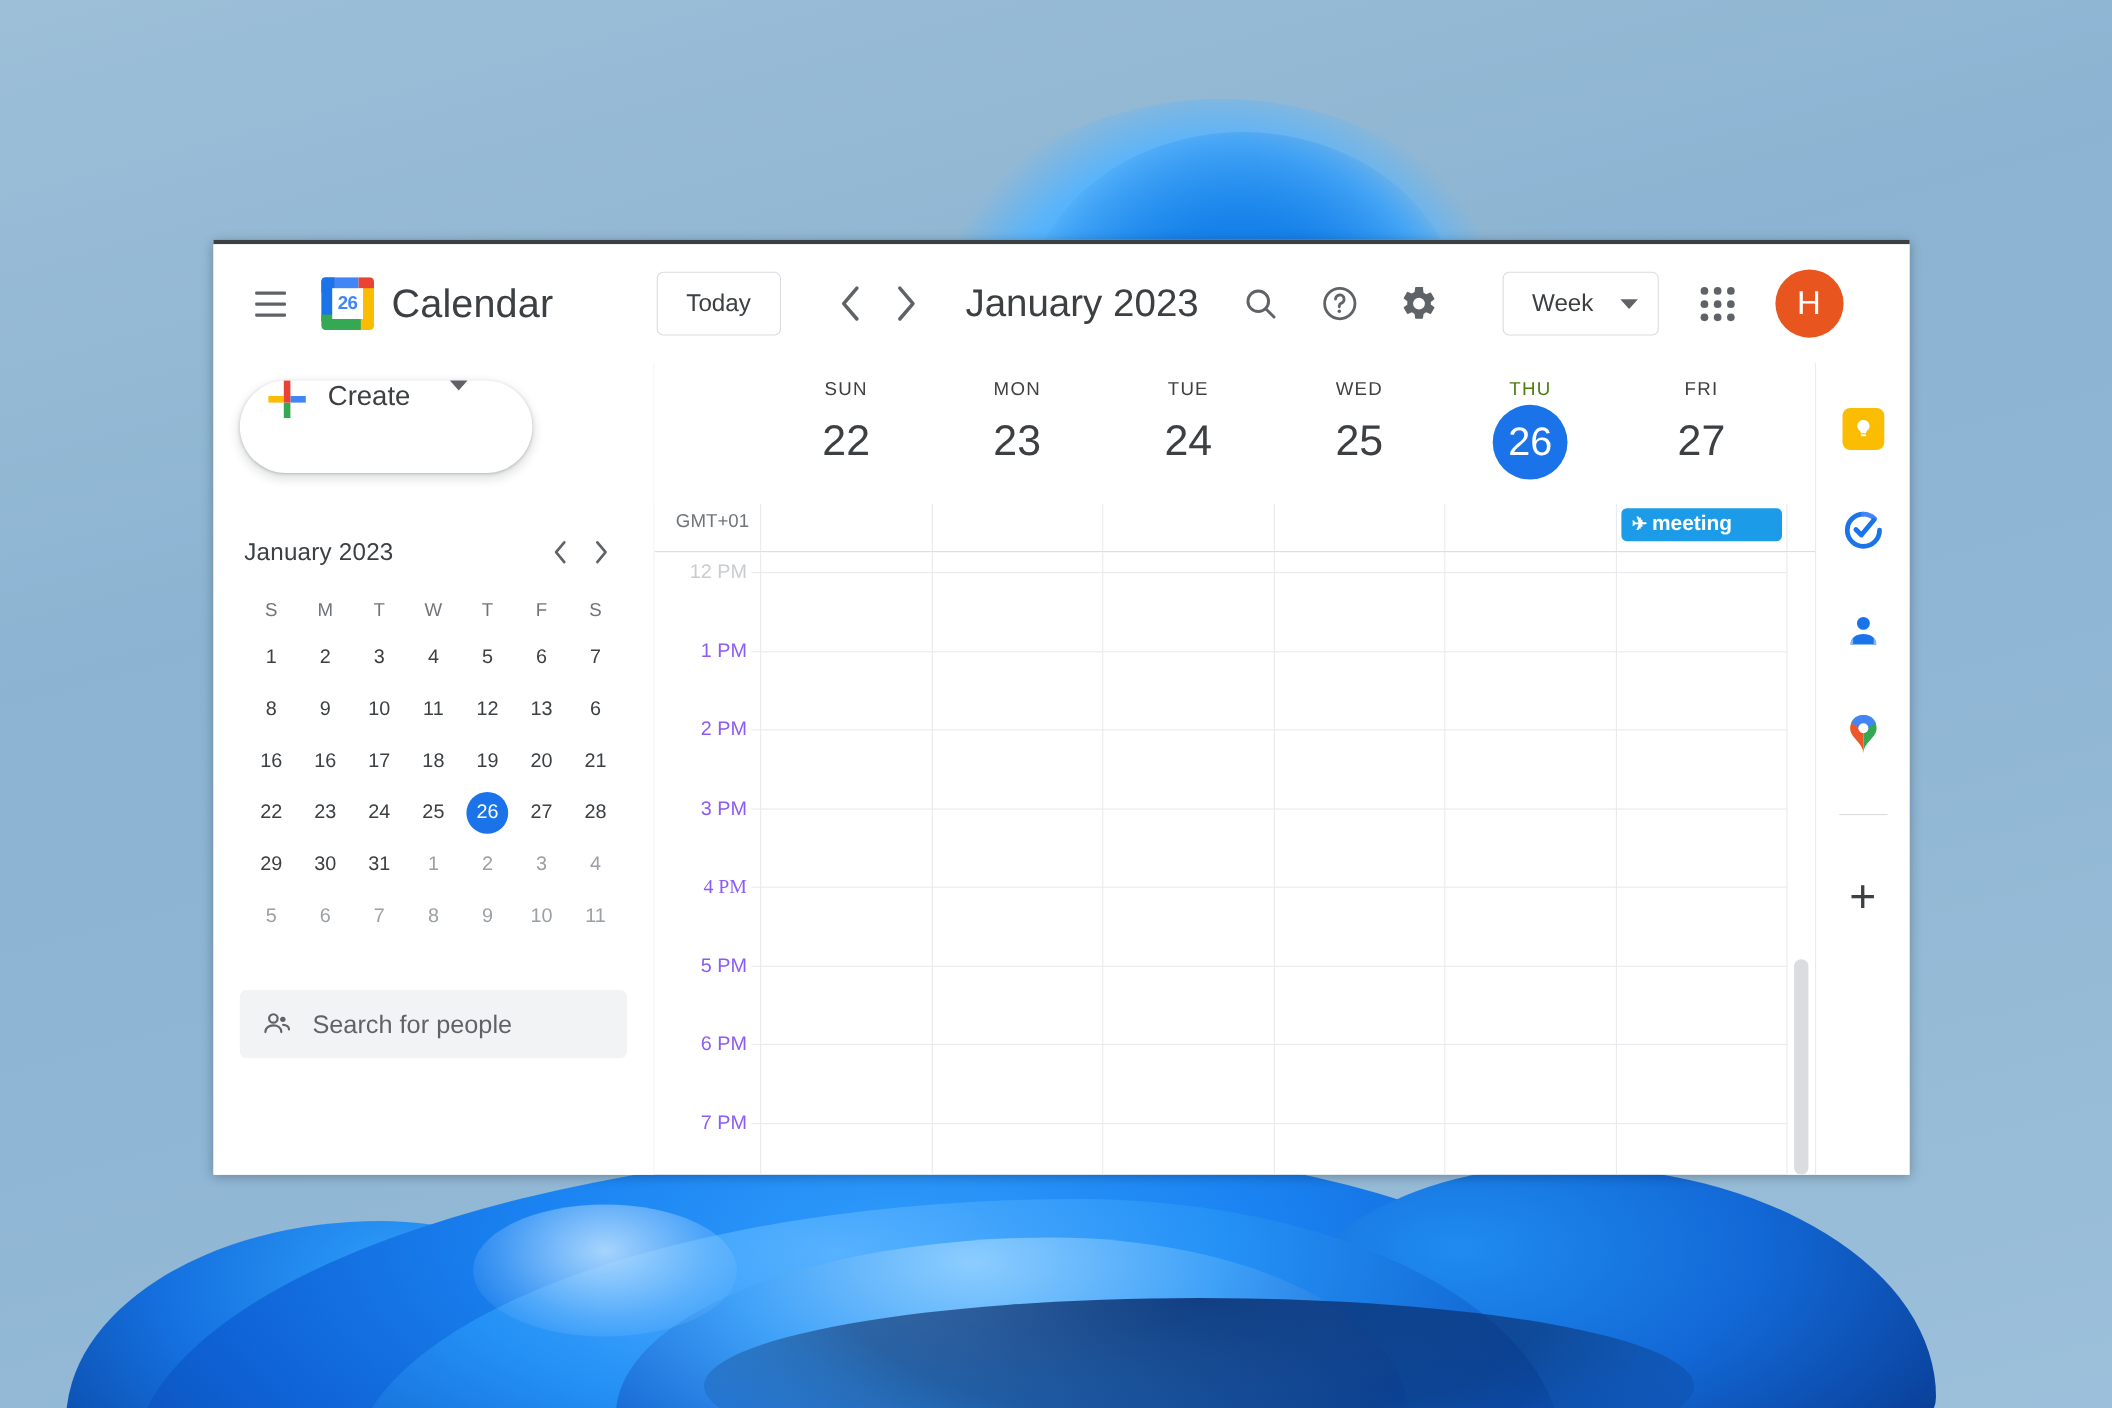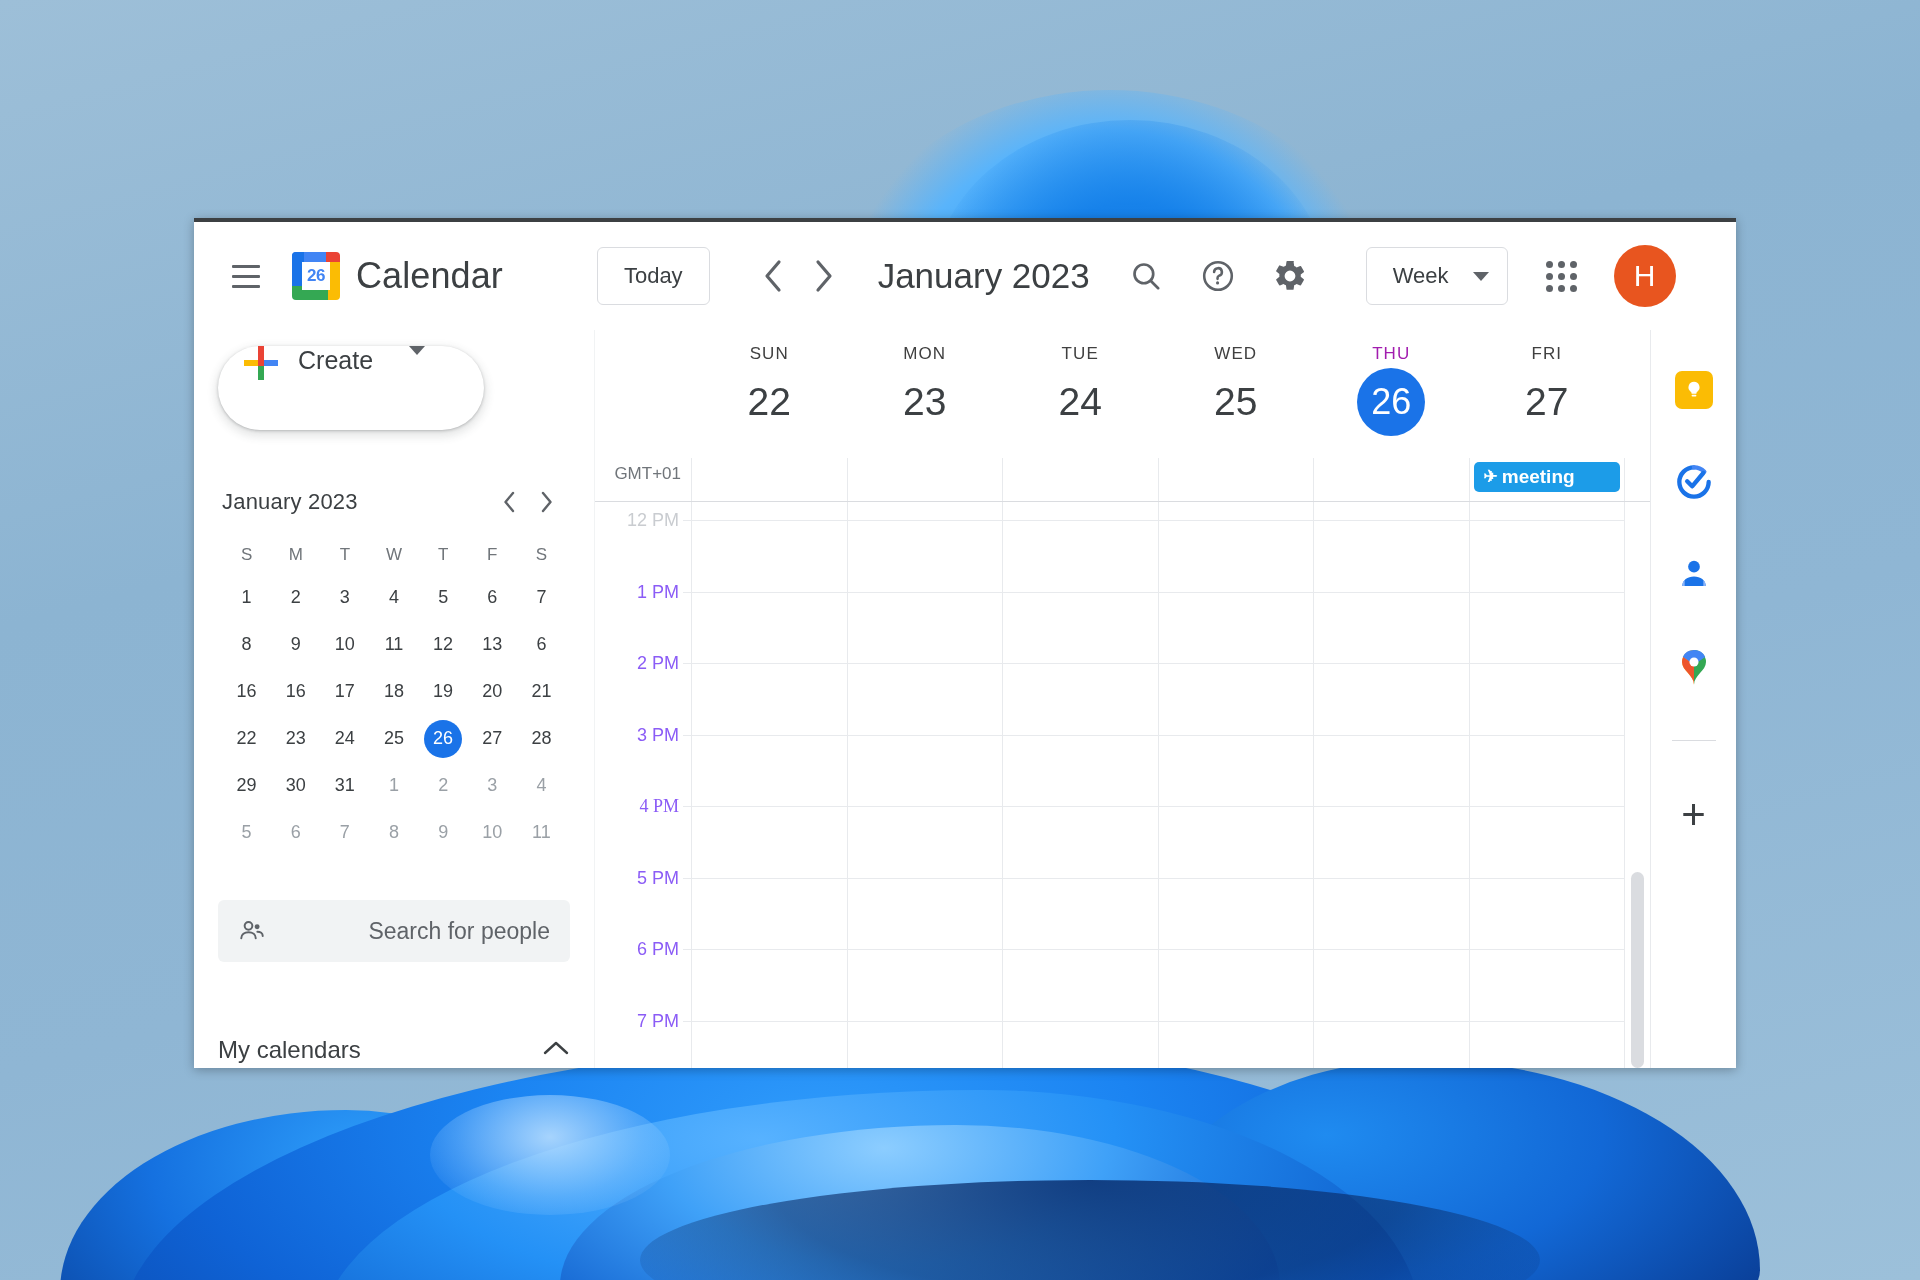--- a/index.html
+++ b/index.html
@@ -304,21 +304,20 @@
   
   #people-search {
     margin: 46px 24px 0 24px;
     height: 62px;
     background: #f1f3f4;
     border-radius: 6px;
     display: flex; align-items: center;
     padding: 0 20px;
     gap: 18px;
     cursor: text;
-    justify-content: space-between;
   }
   #people-search .ps-text { font-size: 23px; color: #5f6368; }
 
   
   #my-calendars {
     margin: 62px 24px 0 24px;
     height: 52px;
     display: flex; align-items: center;
     cursor: pointer;
   }
@@ -351,21 +350,21 @@
     border-left: 1px solid #fff;
     cursor: pointer;
   }
   .dh-dow { font-size: 17px; letter-spacing: 1.1px; color: #404040; font-weight: 500; }
   .dh-num {
     margin-top: 4px;
     font-size: 39px; color: #3c4043; font-weight: 400;
     width: 68px; height: 68px;
     display: flex; align-items: center; justify-content: center;
   }
-  .dh-col.is-today .dh-dow { color: #a21caf; }
+  .dh-col.is-today .dh-dow { color: #4d7c0f; }
   .dh-col.is-today .dh-num {
     background: #1a73e8; color: #fff; border-radius: 50%;
     font-size: 36px;
   }
   #dh-scrollpad { width: 26px; min-width: 26px; }
 
   
   #allday-row {
     display: flex;
     min-height: 44px;
@@ -756,28 +755,20 @@
         <div id="people-search">
           <svg width="28" height="28" viewBox="0 0 24 24" aria-hidden="true">
             <circle cx="9" cy="7.6" r="3.3" fill="none" stroke="#5f6368" stroke-width="1.7"></circle>
             <path d="M2.8 18.2c0-3.3 2.8-5.2 6.2-5.2s6.2 1.9 6.2 5.2" fill="none" stroke="#5f6368" stroke-width="1.7" stroke-linecap="round"></path>
             <circle cx="16.4" cy="8.3" r="2.1" fill="#5f6368"></circle>
             <path d="M16.6 12.6c2.6 0 4.6 1.5 4.6 3.6" fill="none" stroke="#5f6368" stroke-width="1.7" stroke-linecap="round"></path>
           </svg>
           <span class="ps-text">Search for people</span>
         </div>
 
-        <div id="my-calendars">
-          <span class="mycal-label">My calendars</span>
-          <span>
-            <svg width="28" height="18" viewBox="0 0 28 18" aria-hidden="true">
-              <path d="M3 14 L14 4 L25 14" fill="none" stroke="#3c4043" stroke-width="2.4" stroke-linecap="round" stroke-linejoin="round"></path>
-            </svg>
-          </span>
-        </div>
       </div>
 
       <div id="grid-area">
 
         <div id="day-header">
           <div id="dh-gutter"></div>
           <div class="dh-cols" id="dh-cols">
               <div class="dh-col">
                 <div class="dh-dow">SUN</div>
                 <div class="dh-num">22</div>

